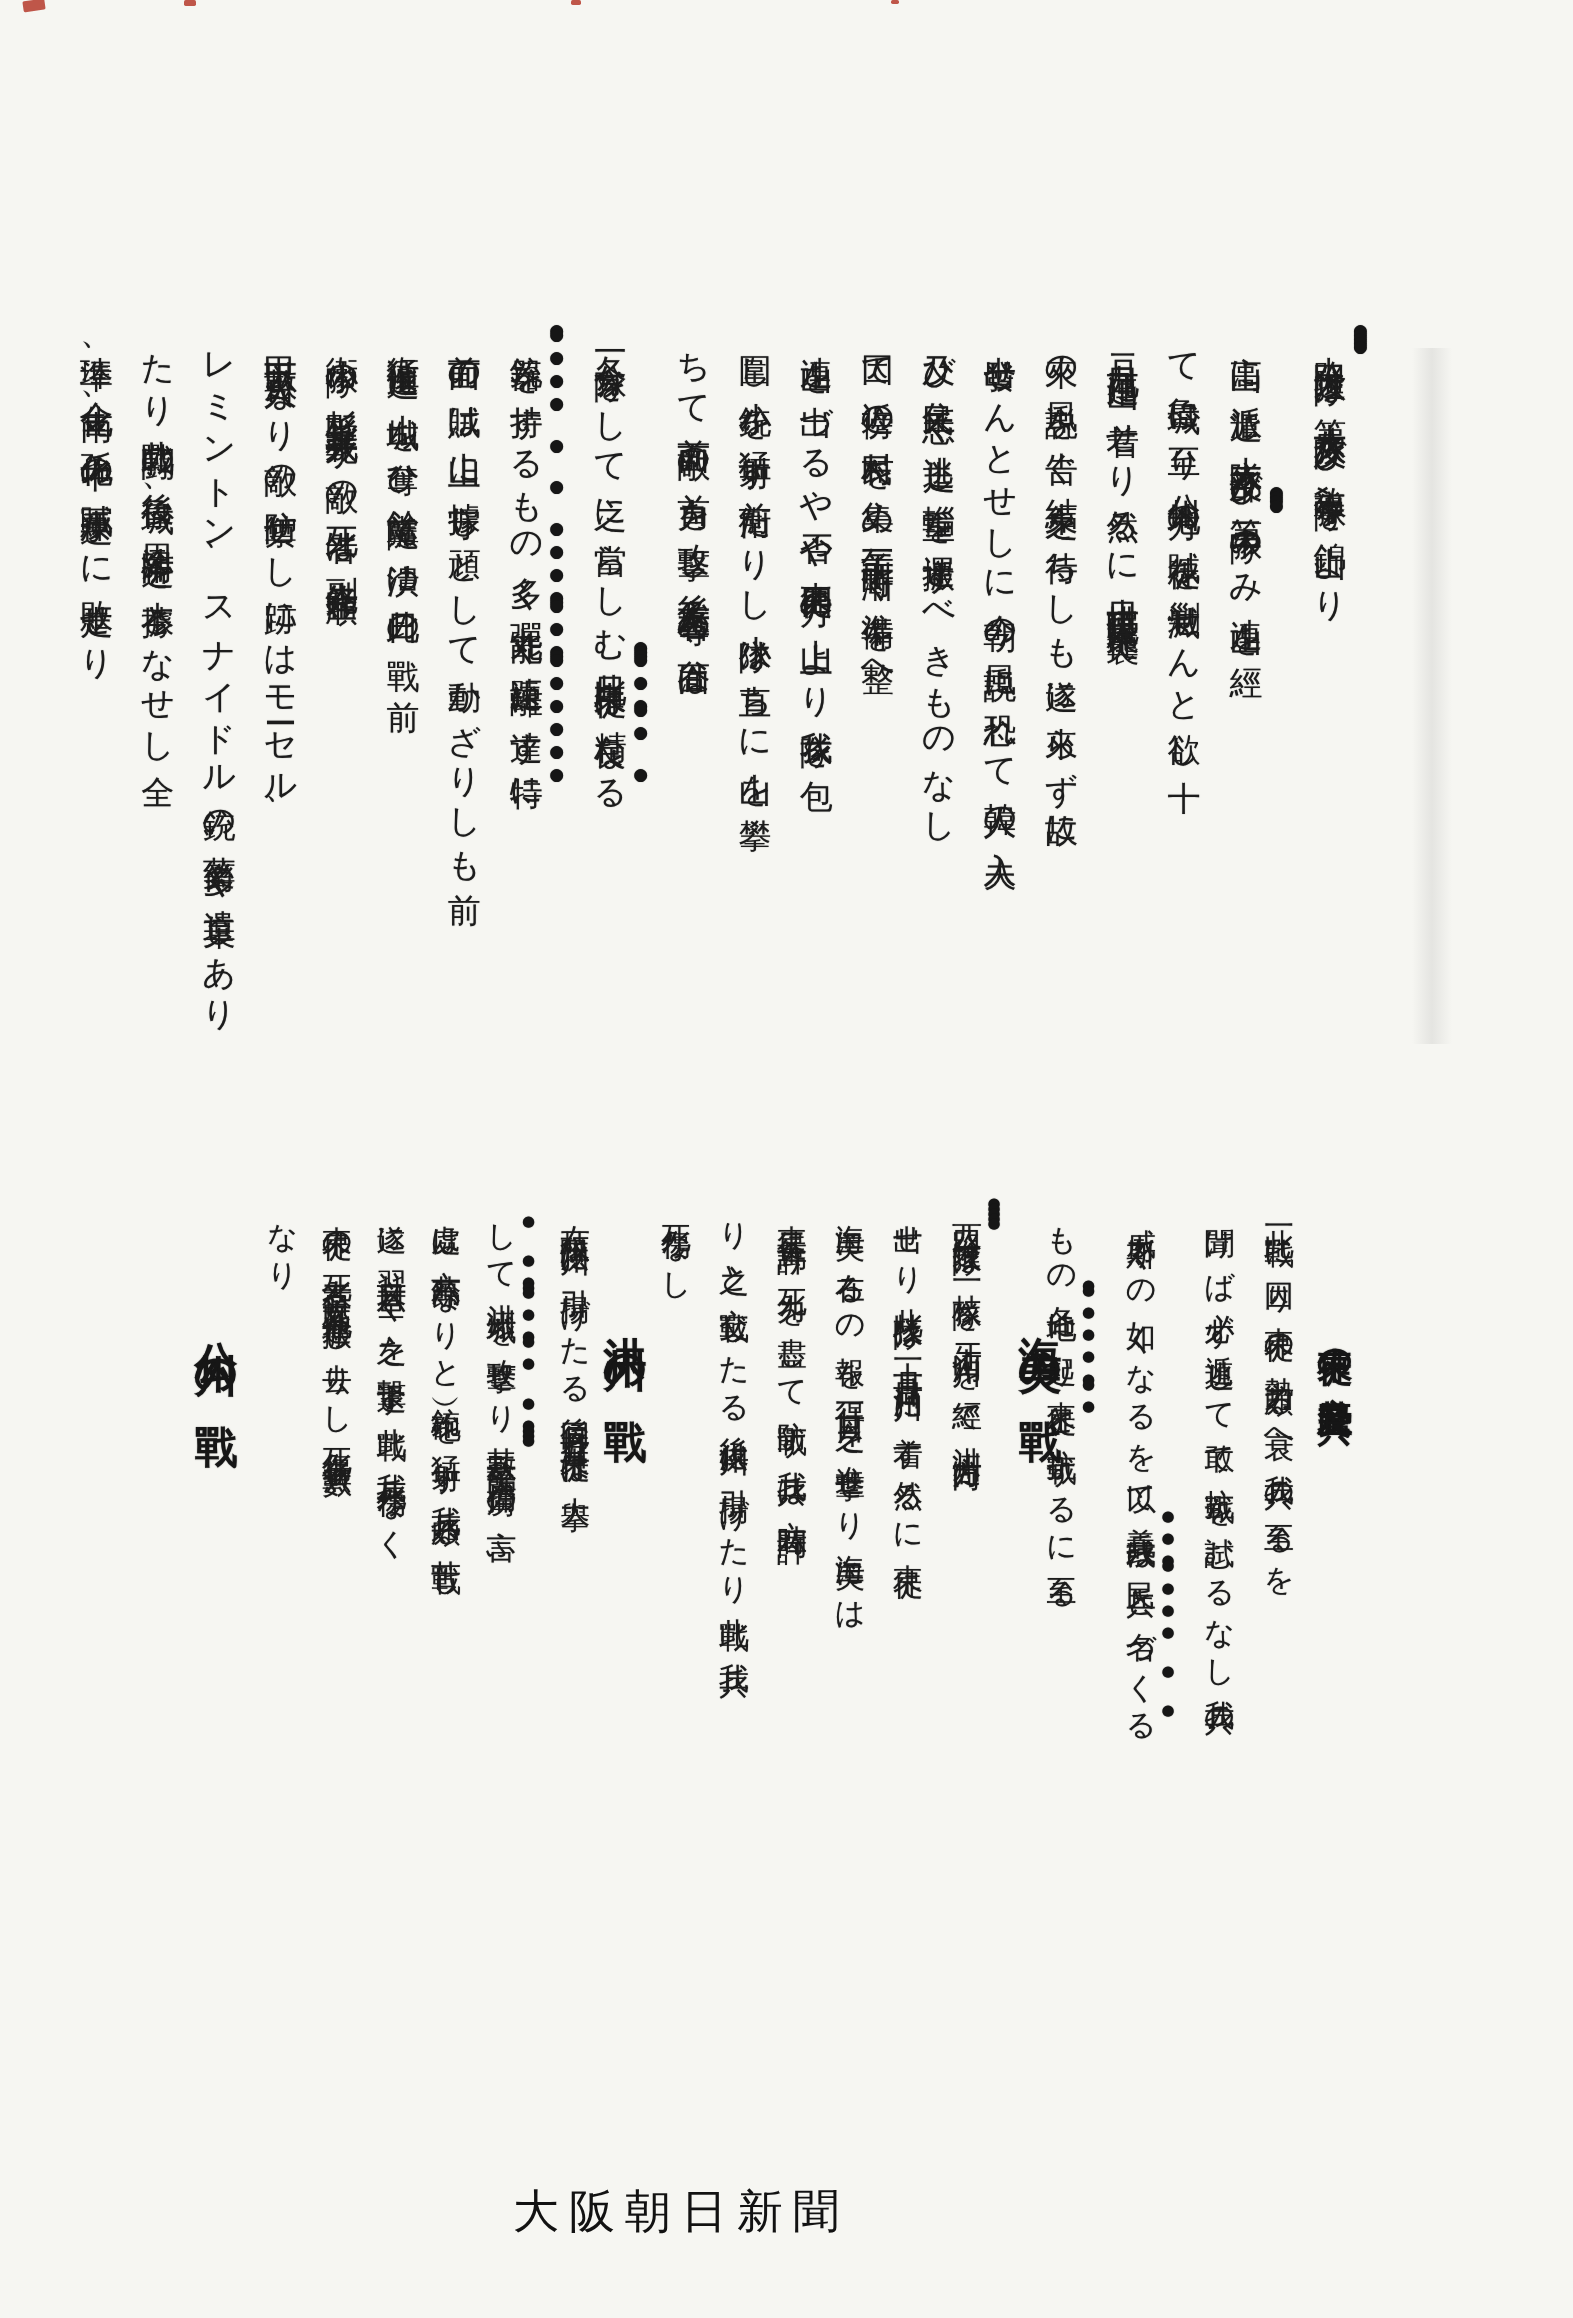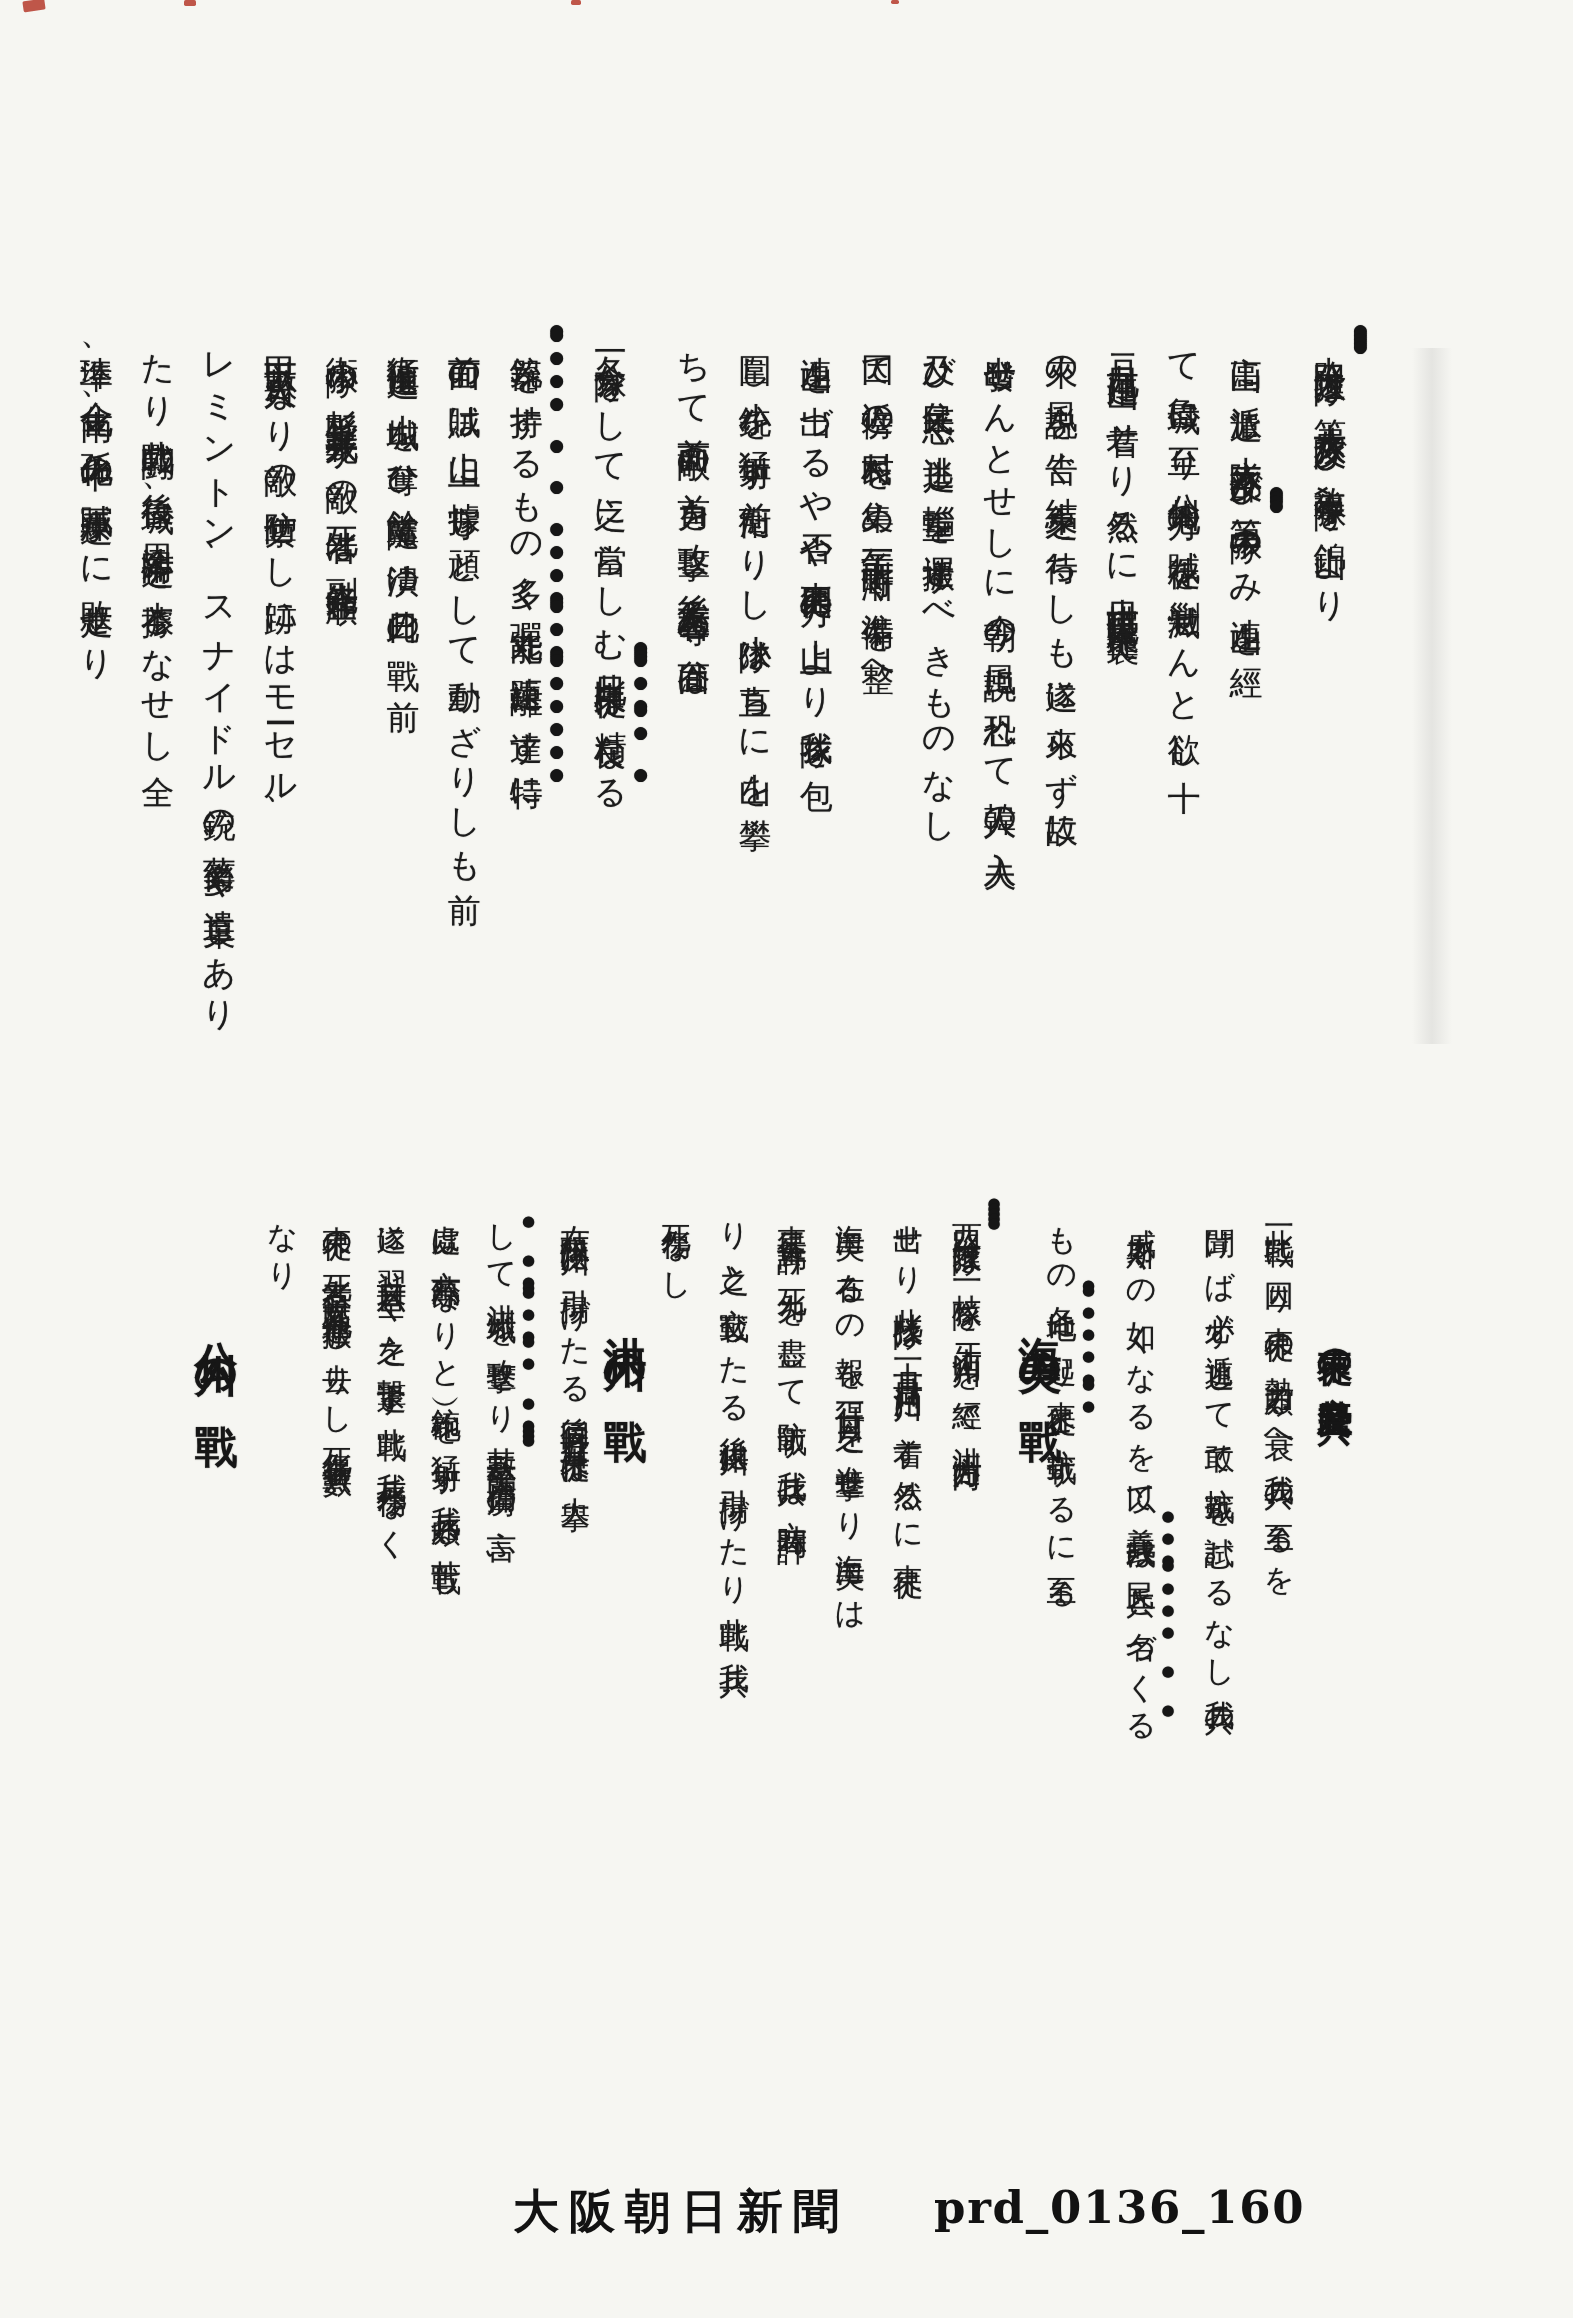--- a/index.html
+++ b/index.html
@@ -32,21 +32,21 @@
   .art-d{right:981px;top:1202px;width:298px;height:816px;gap:21.5px;font-size:30px;letter-spacing:5px;}
   .hl{
     position:absolute;writing-mode:vertical-rl;text-orientation:upright;margin:0;
     font-weight:bold;color:#161616;text-shadow:0 0 1.2px rgba(20,20,20,.6);
   }
   .hl-b{right:215px;top:1319px;font-size:35px;letter-spacing:3.3px;}
   .hl-e{right:503px;top:1302px;font-size:43px;letter-spacing:11.6px;}
   .hl-d{right:918px;top:1302px;font-size:43px;letter-spacing:11.6px;}
   .hl-g{right:1327px;top:1307px;font-size:43px;letter-spacing:11.6px;}
   
-  .caption{position:absolute;top:2181px;left:513px;display:flex;gap:85px;align-items:flex-start;color:#121212;font-weight:bold;}
+  .caption{position:absolute;top:2181px;left:513px;display:flex;gap:30px;align-items:center;color:#121212;}
   .caption .pub{font-size:46px;letter-spacing:10px;}
   .caption .aid{font-size:45px;letter-spacing:1.7px;}
 </style>
 </head>
 <body>
 
 <div class="page">
 
   <div class="red-mark rm1"></div>
   <div class="red-mark rm2"></div>
@@ -112,17 +112,16 @@
         <div class="col"><span>なり</span></div>
       </div>
   </section>
 
   <section>
     <h2 class="hl hl-g">公州の戰</h2>
   </section>
 
   <footer class="caption">
     <span class="pub">大阪朝日新聞</span>
-    <span class="aid">prd_0136_160</span>
   </footer>
 
 </div>
 
 
 </body></html>

